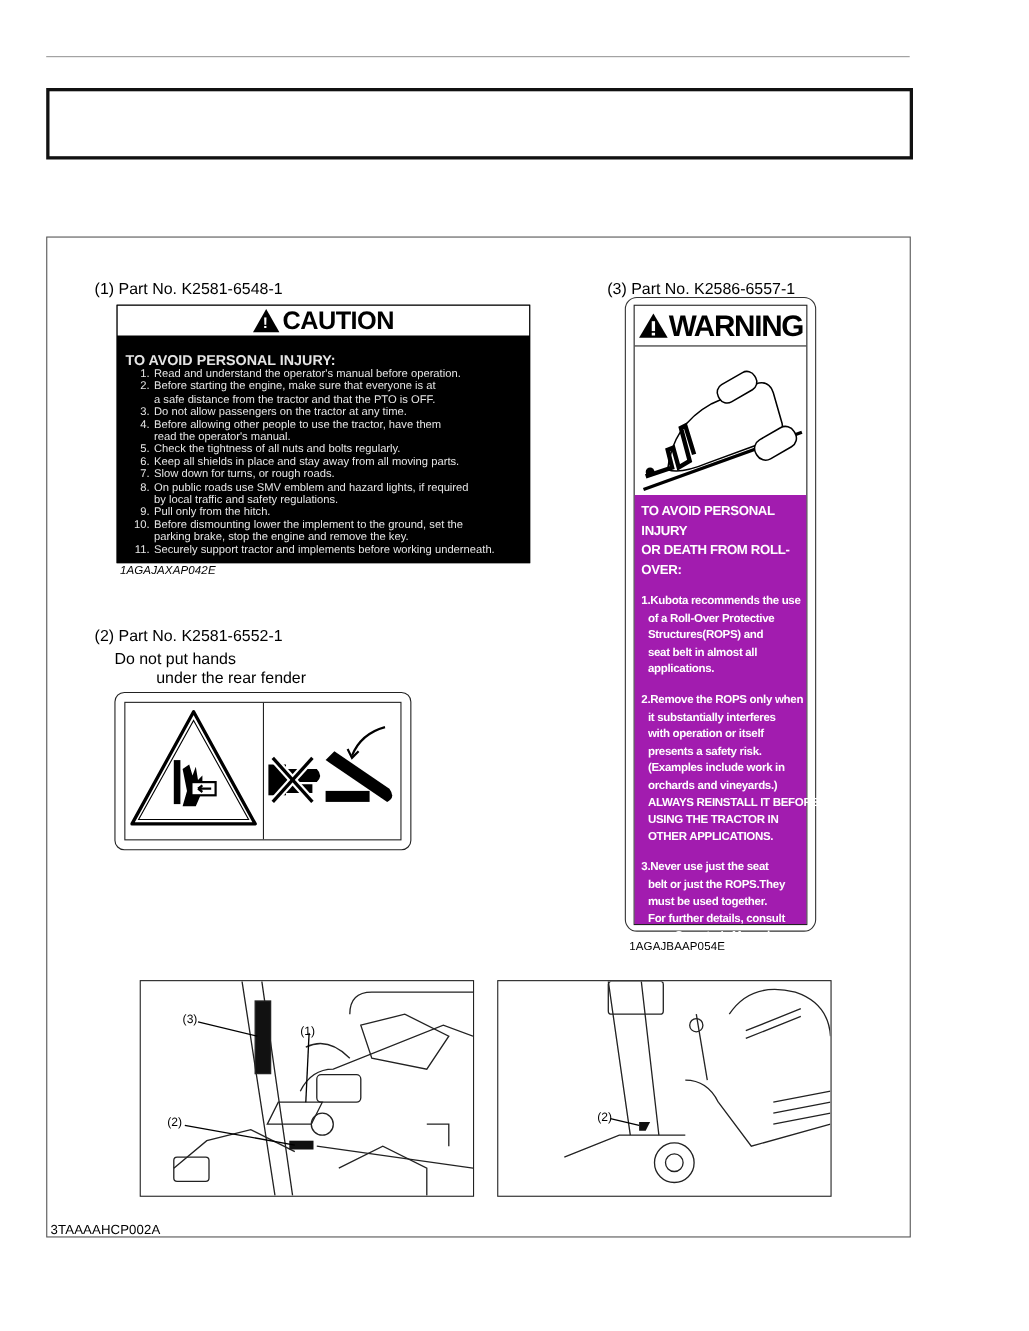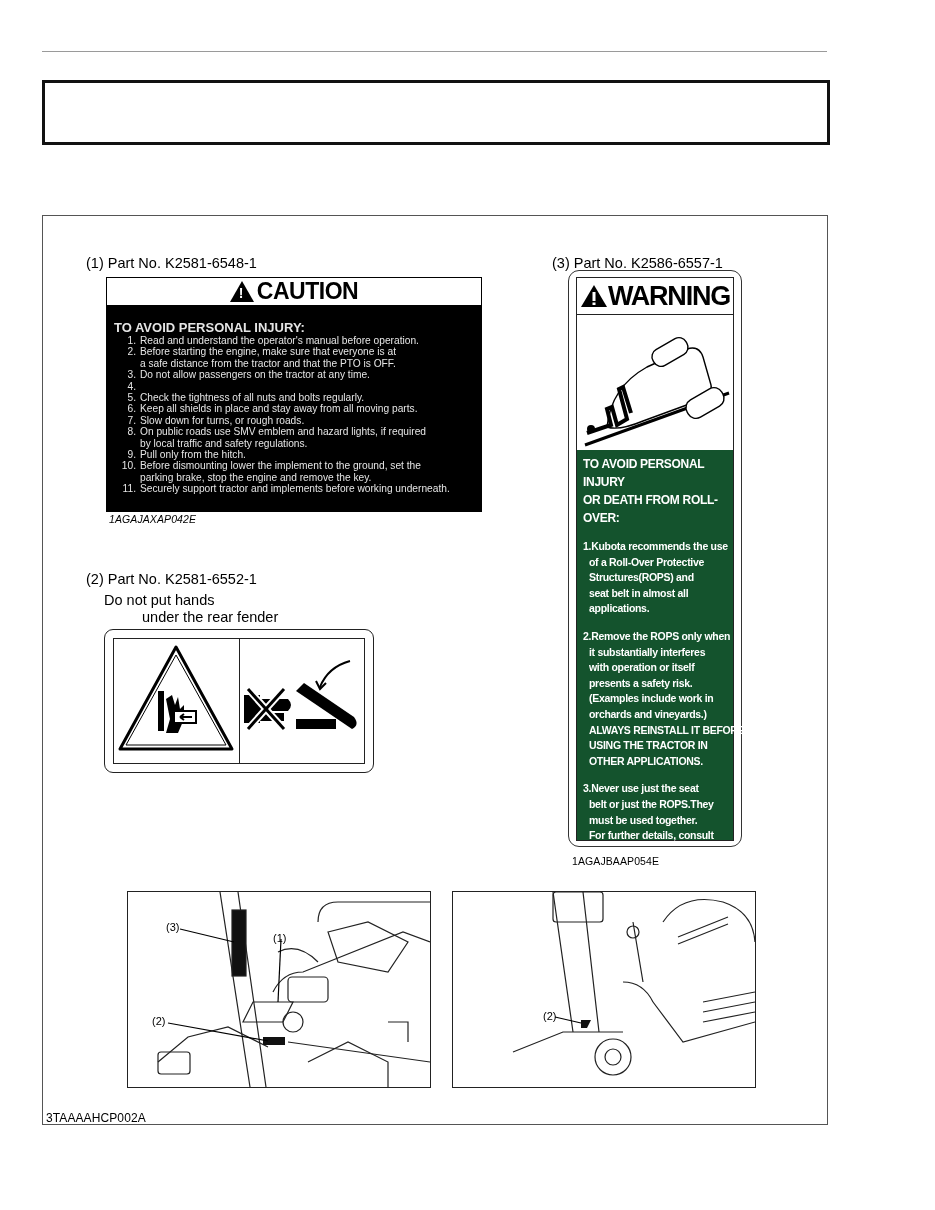--- a/index.html
+++ b/index.html
@@ -32,21 +32,21 @@
   .pinch-inner { position:absolute; left:8px; top:8px; width:250px; height:124px; border:1px solid #222; display:flex; }
   .pinch-inner .cell { flex:1; position:relative; }
   .pinch-inner .cell + .cell { border-left:1px solid #222; }
 
   
   .warning { left:568px; top:270px; width:172px; height:575px; border:1.5px solid #333; border-radius:11px; }
   .warning-inner { position:absolute; left:7px; top:6px; width:156px; height:562px; border:1px solid #222; }
   .warning-head { height:36px; border-bottom:1px solid #222; display:flex; align-items:center; justify-content:center;
                   font-size:27px; font-weight:bold; letter-spacing:-1.2px; }
   .warning-pic { height:135px; position:relative; }
-  .warning-body { background:#14532d; color:#fff; position:absolute; left:0; right:0; top:172px; bottom:0; padding:5px 0 0 6px; }
+  .warning-body { background:#a21caf; color:#fff; position:absolute; left:0; right:0; top:172px; bottom:0; padding:5px 0 0 6px; }
   .warning-body .heading { font-size:12px; font-weight:bold; line-height:18px; letter-spacing:-0.3px; }
   .warning-body .item { font-size:10.5px; font-weight:bold; line-height:15.6px; margin-top:12px; letter-spacing:-0.3px; }
   .warning-body .item .line { display:block; white-space:nowrap; }
   .warning-body .item .line.indent { padding-left:6px; }
 
   .photo { border:1.5px solid #222; background:#fff; overflow:hidden; }
   .callout { font-size:11px; position:absolute; }
 </style>
 </head>
 <body>
@@ -75,20 +75,22 @@
           <span class="num">2.</span>
           <span class="txt">Before starting the engine, make sure that everyone is at
 a safe distance from the tractor and that the PTO is OFF.</span>
         </li>
       <li>
           <span class="num">3.</span>
           <span class="txt">Do not allow passengers on the tractor at any time.</span>
         </li>
       <li>
           <span class="num">4.</span>
+          <span class="txt">Before allowing other people to use the tractor, have them
+read the operator's manual.</span>
         </li>
       <li>
           <span class="num">5.</span>
           <span class="txt">Check the tightness of all nuts and bolts regularly.</span>
         </li>
       <li>
           <span class="num">6.</span>
           <span class="txt">Keep all shields in place and stay away from all moving parts.</span>
         </li>
       <li>

